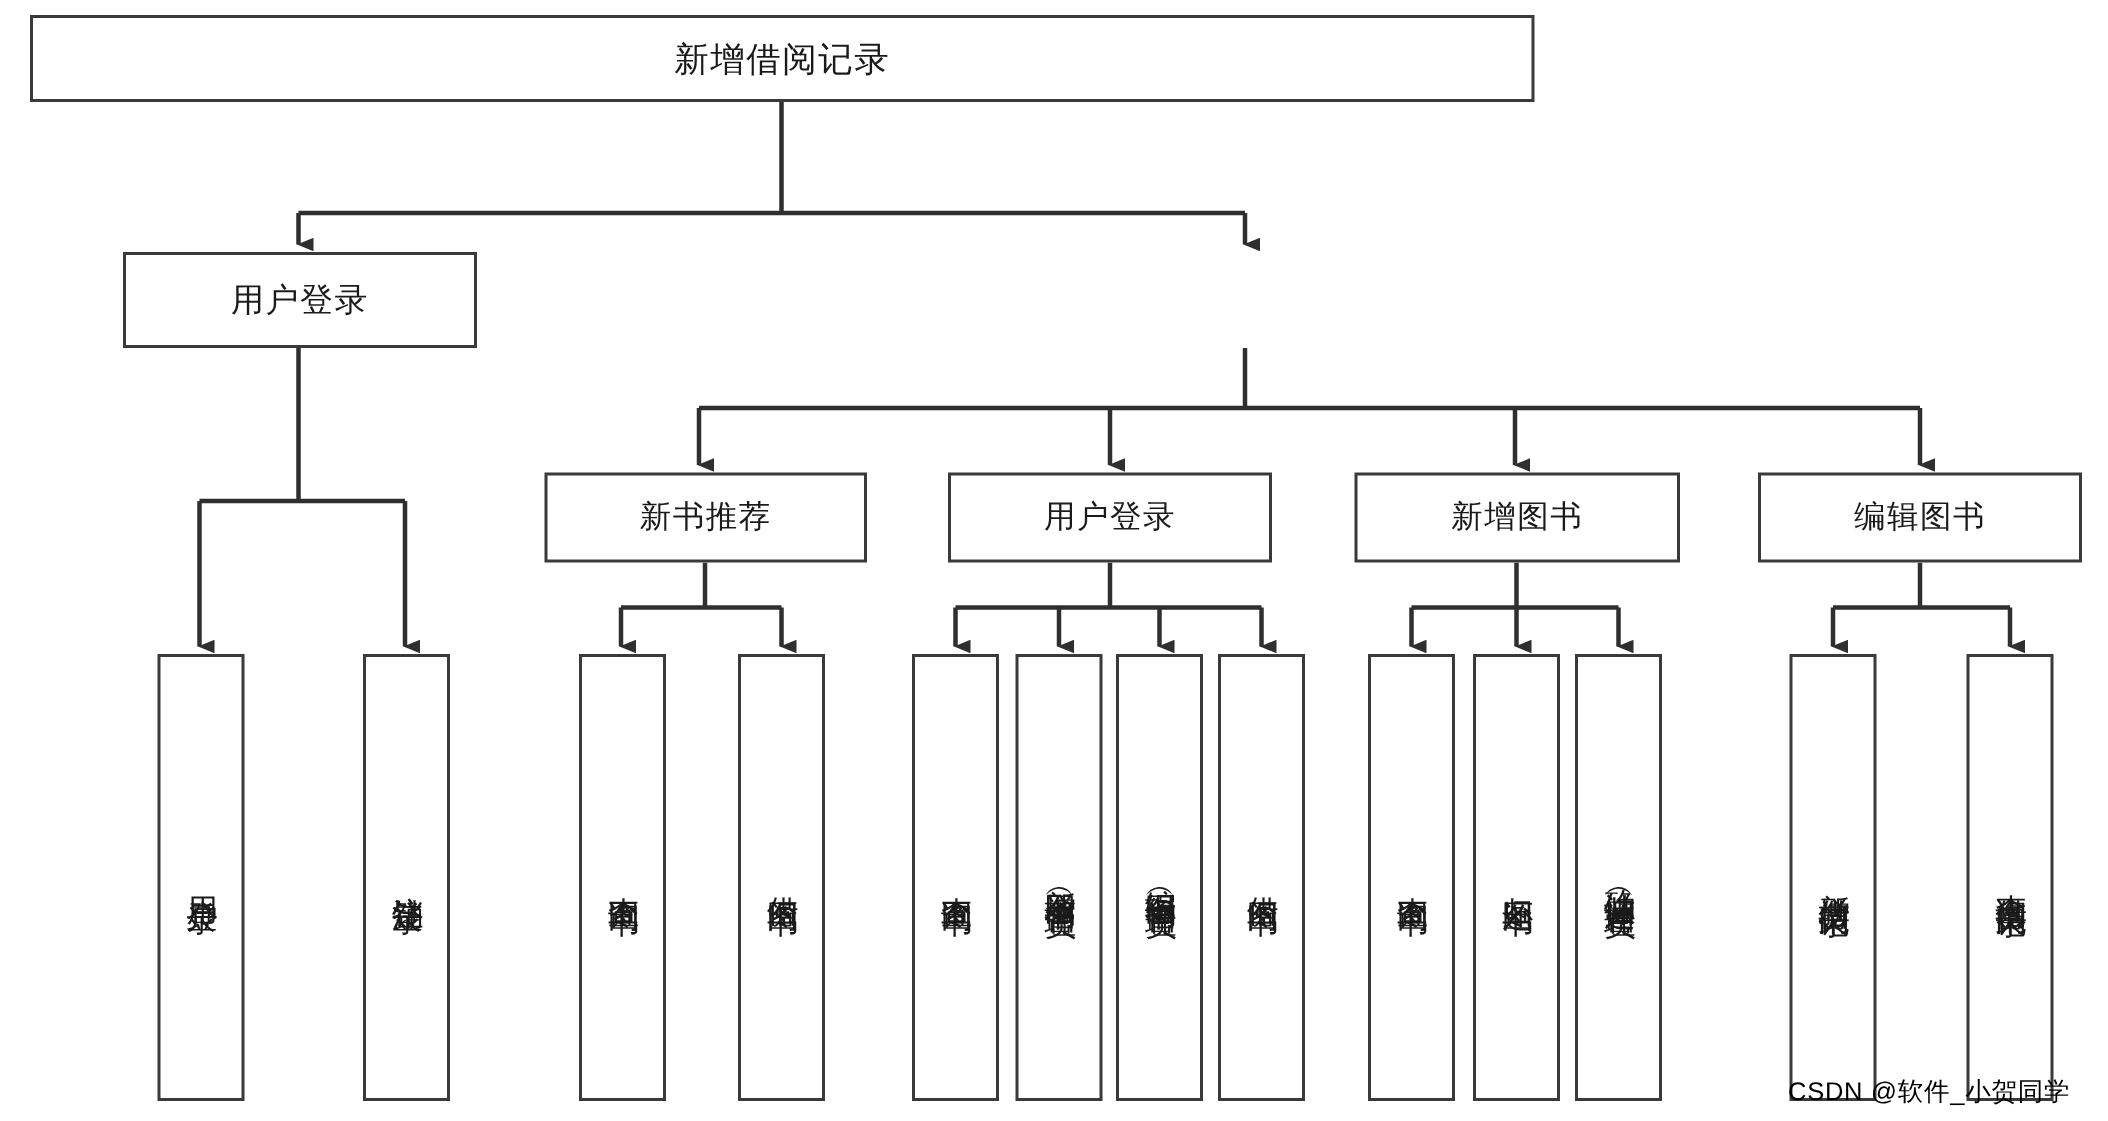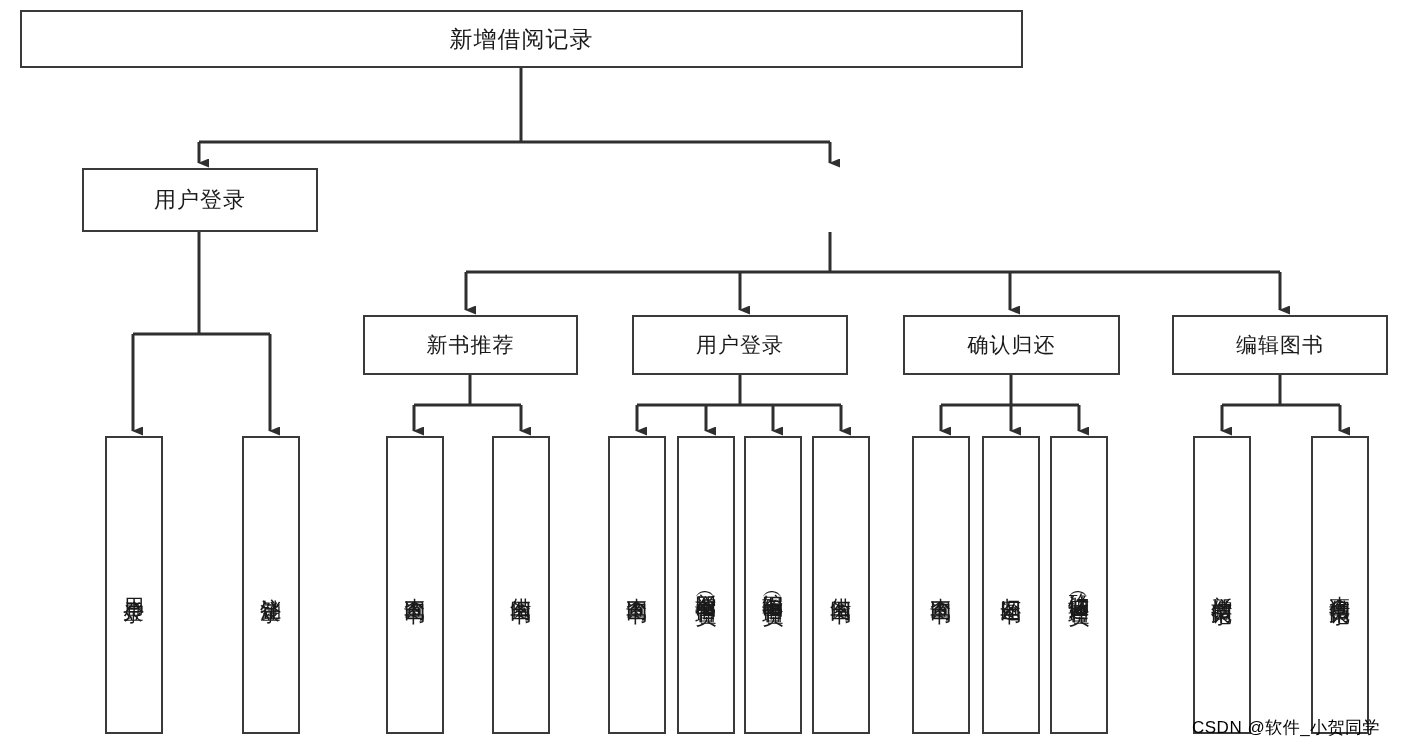--- a/index.html
+++ b/index.html
@@ -140,21 +140,21 @@
     <span class="node-label">用户登录</span>
   </div>
 
   <div class="node-box node-l3" style="left:363px; top:315px; width:215px; height:60px;align-items:center;">
     <span class="node-label">新书推荐</span>
   </div>
   <div class="node-box node-l3" style="left:632px; top:315px; width:216px; height:60px;">
     <span class="node-label">用户登录</span>
   </div>
   <div class="node-box node-l3" style="left:903px; top:315px; width:217px; height:60px;">
-    <span class="node-label">确认归还</span>
+    <span class="node-label">新增图书</span>
   </div>
   <div class="node-box node-l3" style="left:1172px; top:315px; width:216px; height:60px;">
     <span class="node-label">编辑图书</span>
   </div>
 
   <div class="leaf-box" style="left:105px; top:436px; width:58px; height:298px;">
     <span class="leaf-label">用户登录</span>
   </div>
   <div class="leaf-box" style="left:242px; top:436px; width:58px; height:298px;">
     <span class="leaf-label">注销登录</span>

